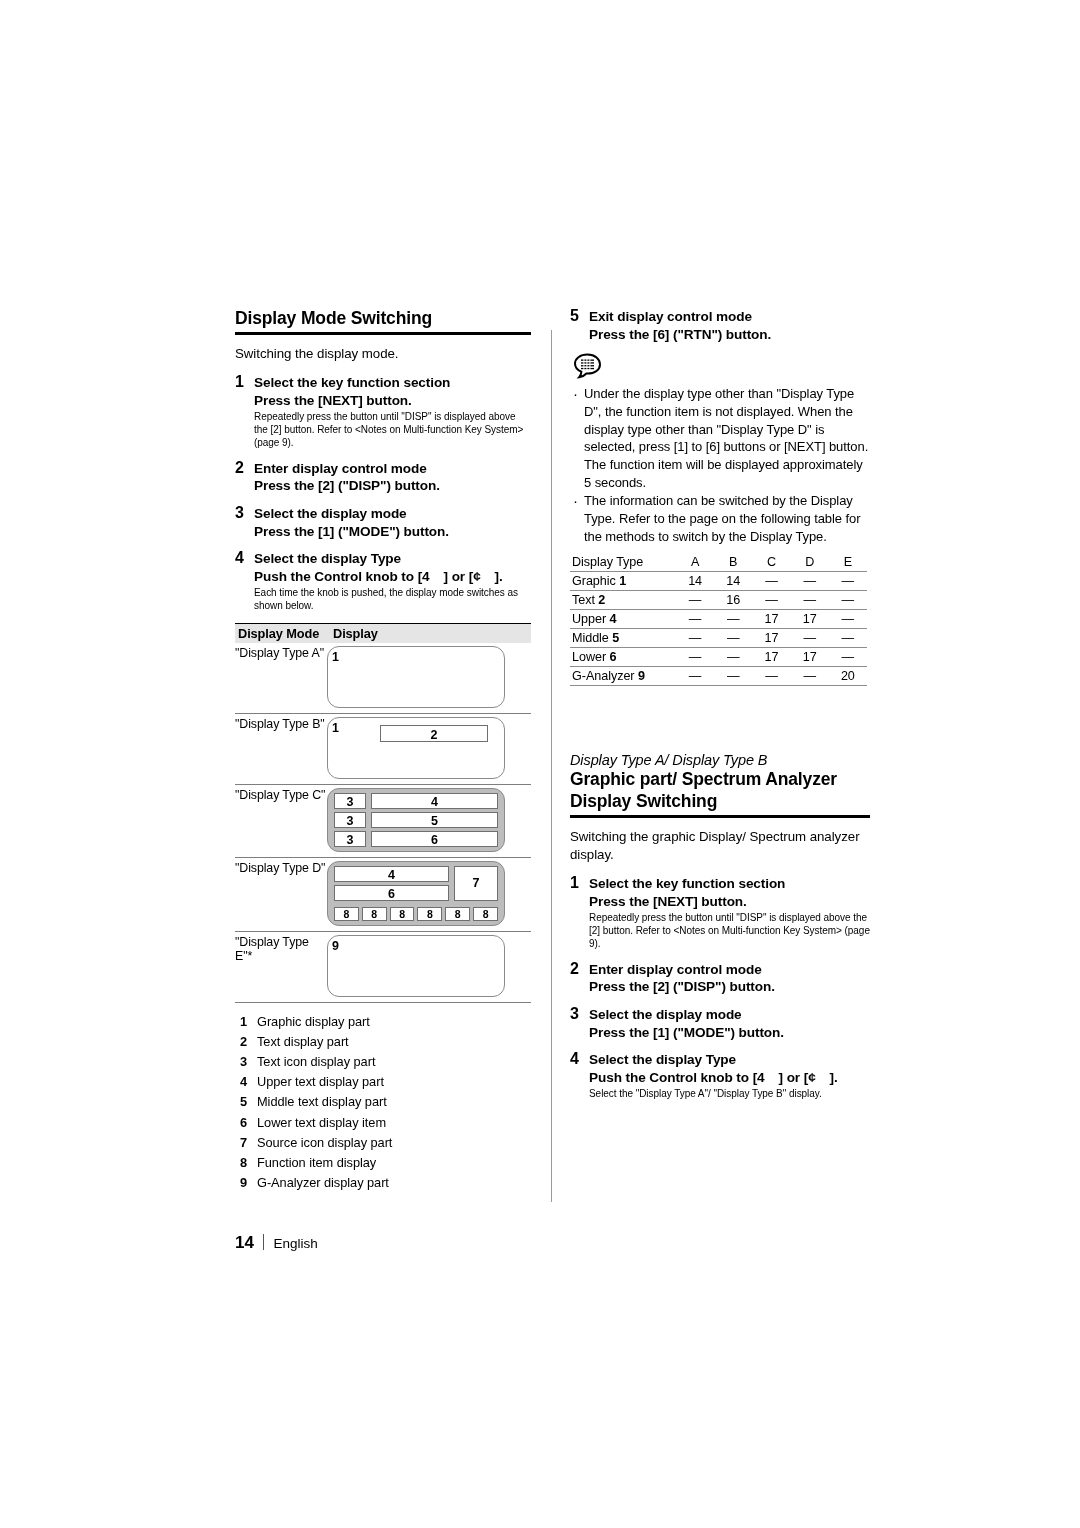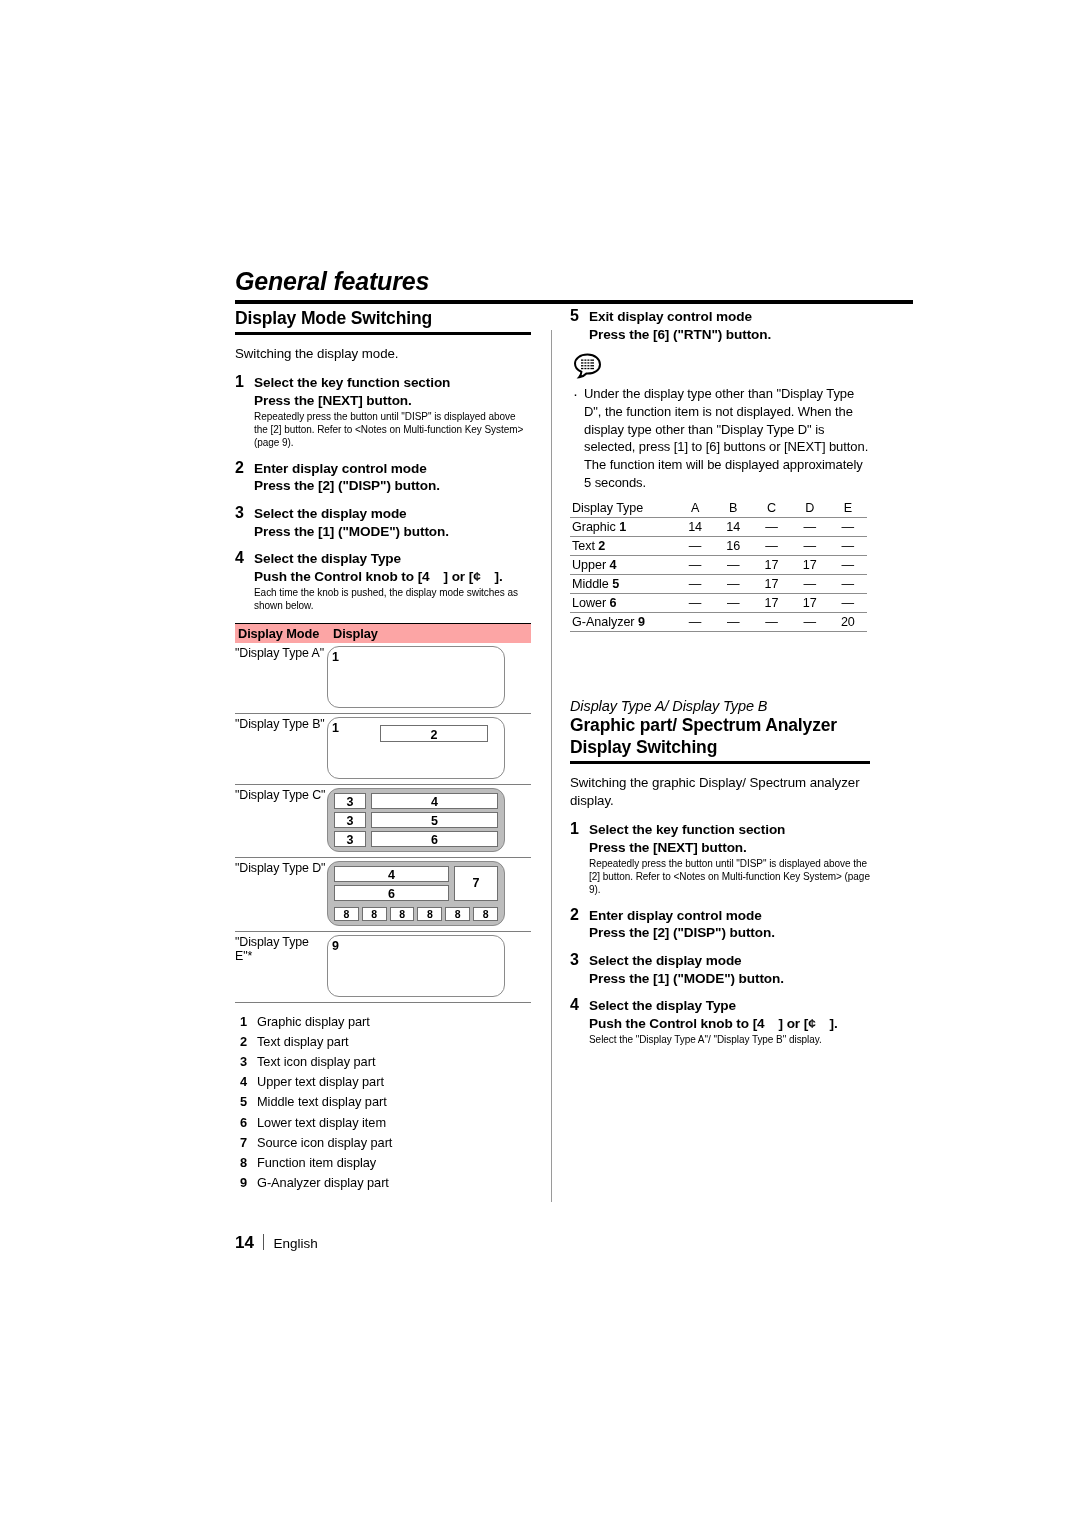--- a/index.html
+++ b/index.html
@@ -172,21 +172,21 @@
   }
   table.dt th { font-weight: normal; }
   table.dt td b { font-weight: bold; }
 
   
   .dm {
     width: 296px;
     margin-top: 2px;
   }
   .dm-head {
-    background: #fca5a5;
+    background: #e5e5e5;
     display: flex;
     font-size: 12.8px;
     font-weight: bold;
     border-top: 1px solid #000;
     letter-spacing: -0.1px;
   }
   .dm-head .c1 { width: 92px; padding: 2px 0 2px 3px; }
   .dm-head .c2 { flex: 1; padding: 2px 0 2px 3px; }
   .dm-row {
     display: flex;
@@ -309,24 +309,20 @@
   }
   .footer .lang {
     font-size: 13.5px;
   }
 </style>
 </head>
 <body>
 
 <div class="page">
 
-  <div class="chapter-head">
-    <h1 class="chapter-title">General features</h1>
-    <div class="chapter-rule"></div>
-  </div>
 
   <div class="col-divider"></div>
 
   <div class="col col-left">
 
     <h2 class="sec-title">Display Mode Switching</h2>
     <div class="sec-rule"></div>
 
     <p class="body">Switching the display mode.</p>
 
@@ -469,20 +465,21 @@
           <rect x="8" y="9.3" width="13" height="1.3" fill="#000"></rect>
           <rect x="8" y="12.1" width="13" height="1.3" fill="#000"></rect>
           <rect x="8" y="14.9" width="13" height="1.3" fill="#000"></rect>
           <rect x="10.4" y="5.5" width="1" height="11.5" fill="#fff"></rect>
           <rect x="13.4" y="5.5" width="1" height="11.5" fill="#fff"></rect>
           <rect x="16.4" y="5.5" width="1" height="11.5" fill="#fff"></rect>
         </svg>
       </span>
       <ul class="note-list">
         <li>Under the display type other than "Display Type D", the function item is not displayed. When the display type other than "Display Type D" is selected, press [1] to [6] buttons or [NEXT] button. The function item will be displayed approximately 5 seconds.</li>
+        <li>The information can be switched by the Display Type. Refer to the page on the following table for the methods to switch by the Display Type.</li>
       </ul>
     </div>
 
     <table class="dt">
       <thead>
         <tr>
           <th>Display Type</th>
           <th>A</th>
           <th>B</th>
           <th>C</th>

